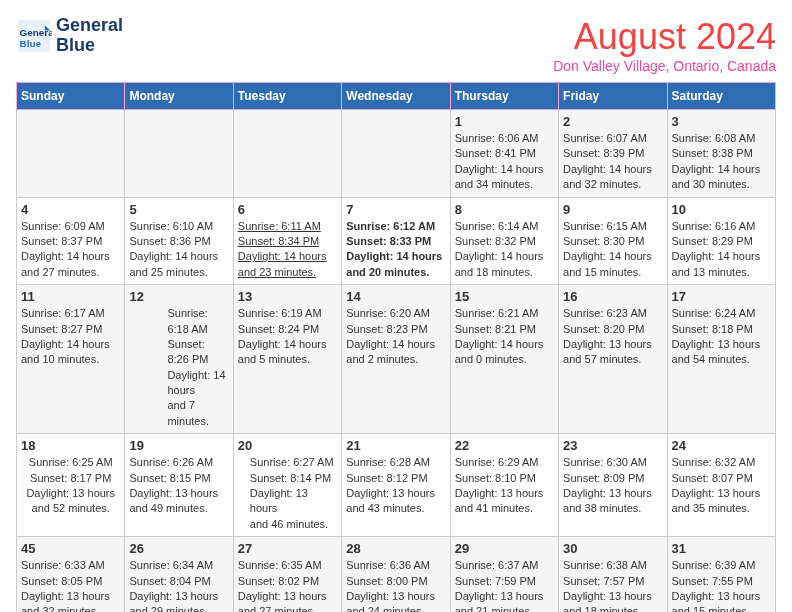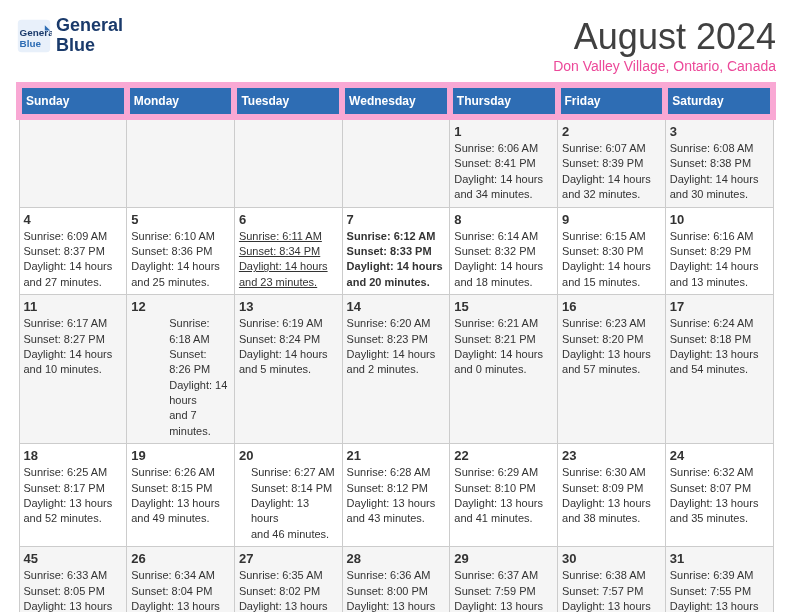--- a/index.html
+++ b/index.html
@@ -33,38 +33,38 @@
     .logo-icon {
       width: 36px;
       height: 36px;
     }
     .title-area {
       text-align: right;
     }
     .month-title {
       font-size: 36px;
       font-weight: normal;
-      color: #404040;
+      color: #ef4444;
     }
     .location {
       font-size: 14px;
       color: #ec4899;
     }
     table {
       width: 100%;
       border-collapse: collapse;
       font-size: 10.5px;
     }
     thead th {
       background-color: #2e6db4;
       color: #fff;
       padding: 6px 4px;
       text-align: left;
       font-size: 12px;
-      border: 6px solid #f9a8d4;
+      border: 1px solid #f9a8d4;
     }
     tbody td {
       border: 1px solid #ccc;
       vertical-align: top;
       padding: 4px;
       width: calc(100% / 7);
       min-height: 80px;
       height: 80px;
     }
     tbody tr:nth-child(odd) td {
@@ -249,21 +249,21 @@
           <span class="day-num">17</span>
           <div class="day-info" style="white-space: pre-line;">Sunrise: 6:24 AM
 Sunset: 8:18 PM
 Daylight: 13 hours
 and 54 minutes.</div>
         </td>
       </tr>
       <tr>
         <td>
           <span class="day-num">18</span>
-          <div class="day-info" style="white-space: pre-line;">Sunrise: 6:25 AM
+          <div class="day-info" style="white-space: pre-line; text-align: center;">Sunrise: 6:25 AM
 Sunset: 8:17 PM
 Daylight: 13 hours
 and 52 minutes.</div>
         </td>
         <td>
           <span class="day-num">19</span>
           <div class="day-info" style="white-space: pre-line;">Sunrise: 6:26 AM
 Sunset: 8:15 PM
 Daylight: 13 hours
 and 49 minutes.</div>

